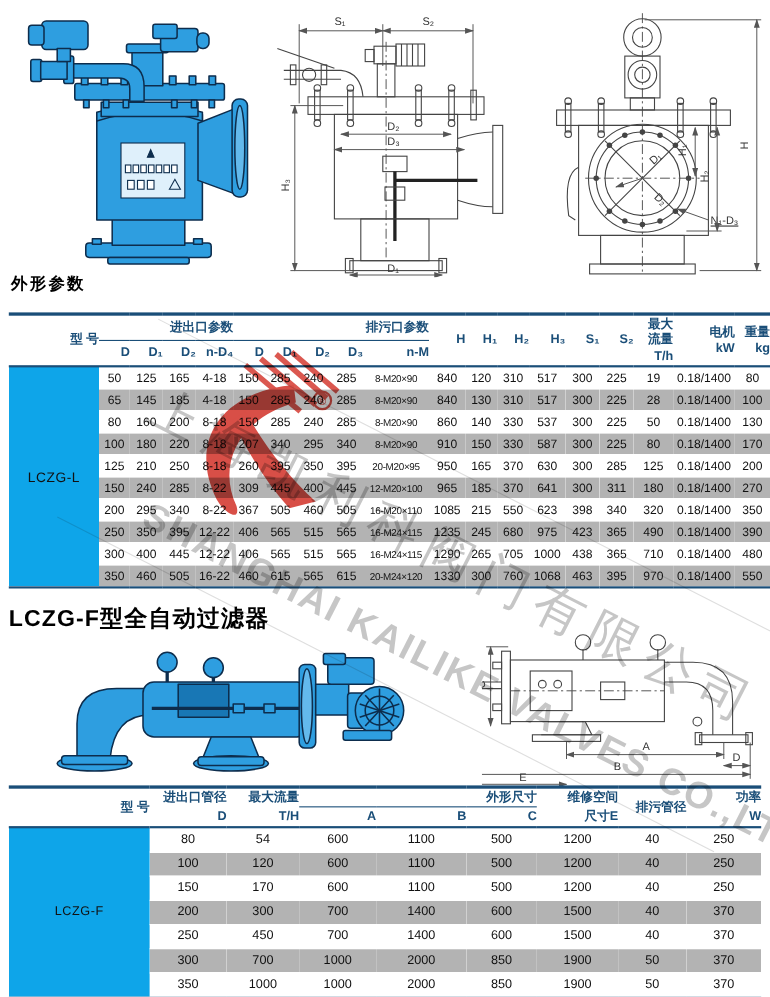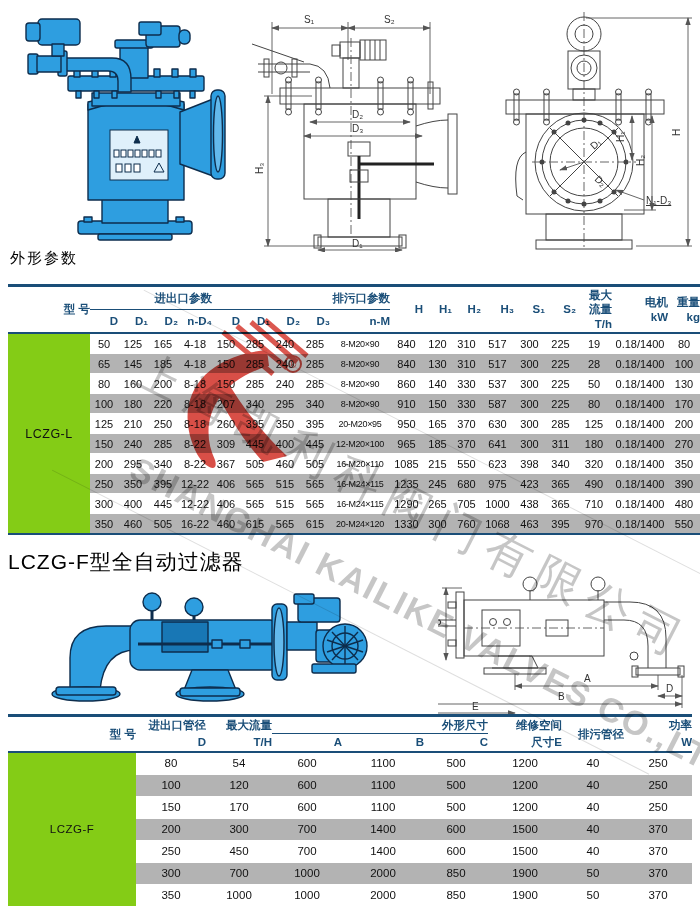--- a/index.html
+++ b/index.html
@@ -2,33 +2,33 @@
 <html><head>
 <meta charset="utf-8">
 <style>
   html,body{margin:0;padding:0;}
   body{
     width:700px;height:906px;position:relative;overflow:hidden;background:#fff;
     font-family:"Liberation Sans","DejaVu Sans",sans-serif;color:#111;
   }
   .abs{position:absolute;}
   
-  .sec-heading{position:absolute;font-weight:normal;color:#000;}
+  .sec-heading{position:absolute;font-weight:bold;color:#000;}
   #h-sec1{left:10px;top:249px;font-size:15px;letter-spacing:2px;}
   #h-sec2{left:8px;top:548px;font-size:21px;letter-spacing:1px;}
   
   .dtable{border-collapse:collapse;table-layout:fixed;width:684px;
           border-top:3px solid #1a4e78;border-bottom:2px solid #1a4e78;}
   .dtable thead{border-bottom:2px solid #1a4e78;}
   .dtable th{color:#1a4e78;font-weight:bold;font-size:11.5px;padding:1px 0;text-align:right;line-height:1.25;}
   .dtable th.grp{border-bottom:1.5px solid #1a4e78;}
   .dtable td{font-size:11px;text-align:center;height:19px;padding:0;white-space:nowrap;overflow:hidden;
              border-top:1px solid rgba(255,255,255,.95);}
   .dtable tr.gray td{background:#b3b3b3;}
-  .dtable td.model-cell{background:#84cc16;font-size:12.5px;letter-spacing:.5px;}
+  .dtable td.model-cell{background:#0ea5e9;font-size:12.5px;letter-spacing:.5px;}
   .dtable td.small{font-size:9px;letter-spacing:-.3px;margin-top:24px;}
   #t1-wrap{position:absolute;left:8px;top:284px;}
   #t2-wrap{position:absolute;left:8px;top:714px;}
   #t2-wrap td{height:21px;font-size:11.5px;}
   
   svg{display:block;}
   svg text{font-family:"Liberation Sans","DejaVu Sans",sans-serif;}
   .dim{stroke:#555;stroke-width:0.9;fill:none;}
   .art{stroke:#444;stroke-width:1;fill:none;}
   .lbl{fill:#333;font-size:10px;}

